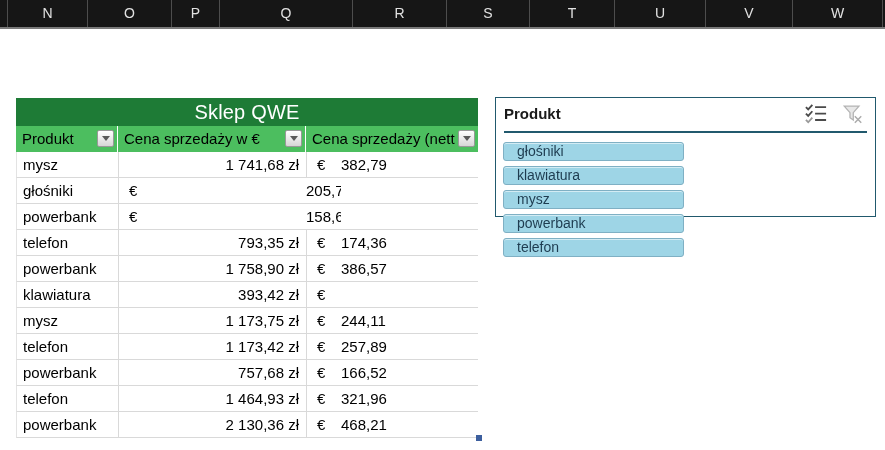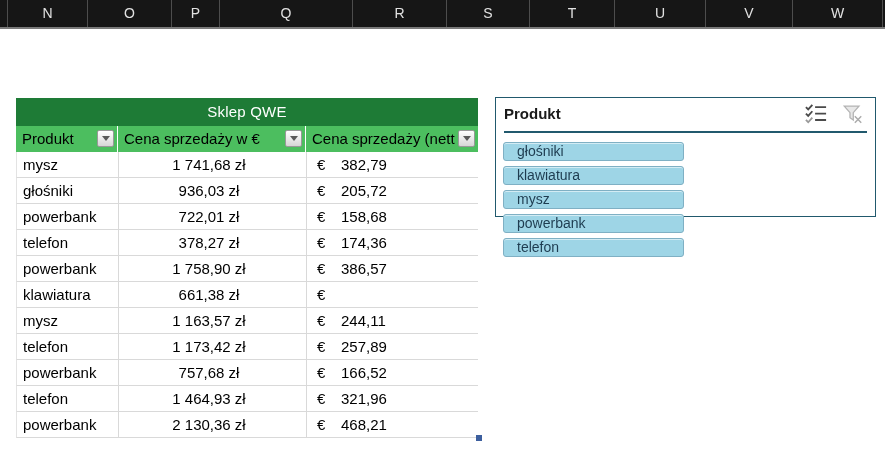--- a/index.html
+++ b/index.html
@@ -21,39 +21,39 @@
   .letters div:nth-of-type(5){width:94px}
   .letters div:nth-of-type(6){width:83px}
   .letters div:nth-of-type(7){width:85px}
   .letters div:nth-of-type(8){width:91px}
   .letters div:nth-of-type(9){width:87px}
   .letters div:nth-of-type(10){width:90px}
 
   
   .xtable{position:absolute;left:16px;top:98px;width:462px;}
   .xtable-title{height:28px;background:var(--title-bg,#1e7b36);color:#fff;
-                font-size:15px;font-weight:500;text-align:center;line-height:28px;
+                font-size:20px;font-weight:500;text-align:center;line-height:28px;
                 letter-spacing:.2px;}
   .xtable-header{height:26px;background:var(--header-bg,#4cbe5f);display:grid;
                  grid-template-columns:101px 188px 173px;font-size:15px;color:#000;}
   .hcell{position:relative;line-height:26px;padding-left:6px;box-sizing:border-box;
          white-space:nowrap;overflow:hidden;}
   .hcell + .hcell{border-left:1px solid #ffffff;}
   .filter-btn{position:absolute;right:3px;top:4px;width:17px;height:17px;
               background:linear-gradient(#ffffff,#d6d6d6);border:1px solid #999;
               border-radius:2px;box-sizing:border-box;display:flex;
               align-items:center;justify-content:center;cursor:pointer;}
   .filter-arrow{width:0;height:0;border-left:4px solid transparent;
                 border-right:4px solid transparent;border-top:5px solid #595959;}
   .xtable-body .trow{display:grid;grid-template-columns:101px 188px 35px 138px;
                      height:26px;box-sizing:border-box;border-bottom:1px solid #d9d9d9;
                      border-left:1px solid #e3e3e3;font-size:15px;color:#000;}
   .trow div{line-height:25px;box-sizing:border-box;white-space:nowrap;overflow:hidden;}
   .trow .c1{padding-left:6px;}
-  .trow .c2{text-align:center;padding-right:7px;border-left:1px solid #d9d9d9;}
+  .trow .c2{text-align:right;padding-right:7px;border-left:1px solid #d9d9d9;}
   .trow .c3{padding-left:10px;border-left:1px solid #d9d9d9;}
   .trow .c4{text-align:left;padding-right:8px;}
   .resize-handle{position:absolute;right:-4px;bottom:-3px;width:6px;height:6px;
                  background:var(--resize-handle,#3c5f9e);}
 
   
   .slicer{position:absolute;left:495px;top:97px;width:381px;height:120px;
           background:#fff;border:1px solid var(--slicer-border,#21596d);
           box-sizing:border-box;}
   .slicer-head{position:relative;padding:7px 8px 0 8px;height:24px;}
@@ -130,55 +130,53 @@
 
         <div class="trow">
           <div class="c1">mysz</div>
           <div class="c2">1 741,68 zł</div>
           <div class="c3">€</div>
           <div class="c4">382,79</div>
         </div>
 
         <div class="trow">
           <div class="c1">głośniki</div>
-          <div class="c2">936,03 zł</div>
           <div class="c3">€</div>
           <div class="c4">205,72</div>
         </div>
 
         <div class="trow">
           <div class="c1">powerbank</div>
-          <div class="c2">722,01 zł</div>
           <div class="c3">€</div>
           <div class="c4">158,68</div>
         </div>
 
         <div class="trow">
           <div class="c1">telefon</div>
-          <div class="c2">378,27 zł</div>
+          <div class="c2">793,35 zł</div>
           <div class="c3">€</div>
           <div class="c4">174,36</div>
         </div>
 
         <div class="trow">
           <div class="c1">powerbank</div>
           <div class="c2">1 758,90 zł</div>
           <div class="c3">€</div>
           <div class="c4">386,57</div>
         </div>
 
         <div class="trow">
           <div class="c1">klawiatura</div>
-          <div class="c2">661,38 zł</div>
+          <div class="c2">393,42 zł</div>
           <div class="c3">€</div>
         </div>
 
         <div class="trow">
           <div class="c1">mysz</div>
-          <div class="c2">1 163,57 zł</div>
+          <div class="c2">1 173,75 zł</div>
           <div class="c3">€</div>
           <div class="c4">244,11</div>
         </div>
 
         <div class="trow">
           <div class="c1">telefon</div>
           <div class="c2">1 173,42 zł</div>
           <div class="c3">€</div>
           <div class="c4">257,89</div>
         </div>

